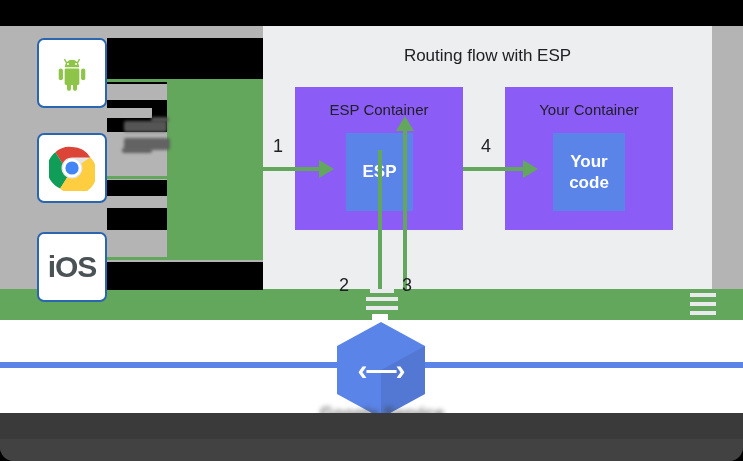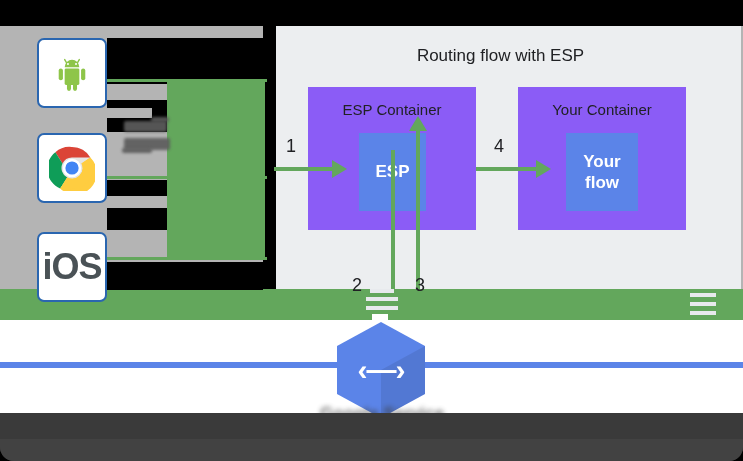--- a/index.html
+++ b/index.html
@@ -37,21 +37,21 @@
     border:2px solid #2a66b0;
     border-radius:7px;
     box-sizing:border-box;
     display:flex;align-items:center;justify-content:center;
   }
   #tile-android{left:37px;top:38px;}
   #tile-chrome{left:37px;top:133px;}
   #tile-ios{left:37px;top:232px;}
 
   .ios-text{
-    font-size:36px;font-weight:bold;color:#4a5256;
+    font-size:30px;font-weight:bold;color:#4a5256;
     letter-spacing:-1px;font-family:"Liberation Sans",sans-serif;
   }
 
   
   .label-strip{position:absolute;background:#000;}
   #strip1{left:107px;top:38px;width:156px;height:46px;}
   #strip2{left:107px;top:100px;width:156px;height:32px;}
   #strip3{left:107px;top:180px;width:156px;height:50px;}
   #strip4{left:107px;top:262px;width:156px;height:28px;}
 
@@ -72,23 +72,22 @@
   #red1{left:124px;top:121px;width:43px;height:11px;}
   #red2{left:151px;top:117px;width:18px;height:5px;}
   #red3{left:124px;top:138px;width:46px;height:12px;}
   #red4{left:122px;top:148px;width:30px;height:5px;}
   .gray-slab{position:absolute;background:#b4b4b4;}
   #gs1{left:107px;top:108px;width:45px;height:10px;}
   #gs2{left:107px;top:196px;width:60px;height:12px;}
 
   
   #panel{
-    position:absolute;left:276px;top:26px;width:449px;height:263px;
+    position:absolute;left:263px;top:26px;width:449px;height:263px;
     background:#eceef0;
-    padding-left:16px;
   }
   #panel-title{
     position:absolute;left:0;top:20px;width:449px;
     text-align:center;font-size:17px;color:#202124;
   }
 
   .sub-container{
     position:absolute;background:#8b5cf6;
   }
   #c-esp{left:32px;top:61px;width:168px;height:143px;}
@@ -246,21 +245,21 @@
 
     <div id="panel-title">Routing flow with ESP</div>
 
     <div class="sub-container" id="c-esp">
       <div class="sub-title">ESP Container</div>
       <div class="blue-box" id="box-esp">ESP</div>
     </div>
 
     <div class="sub-container" id="c-your">
       <div class="sub-title">Your Container</div>
-      <div class="blue-box" id="box-your">Your flow</div>
+      <div class="blue-box" id="box-your">Your code</div>
     </div>
 
     <div class="h-line" id="arr1-line"></div>
     <div id="arr1-head"></div>
 
     <div class="h-line" id="arr4-line"></div>
     <div id="arr4-head"></div>
 
     <div class="v-line" id="arr2-v"></div>
     <div class="v-line" id="arr3-v"></div>

